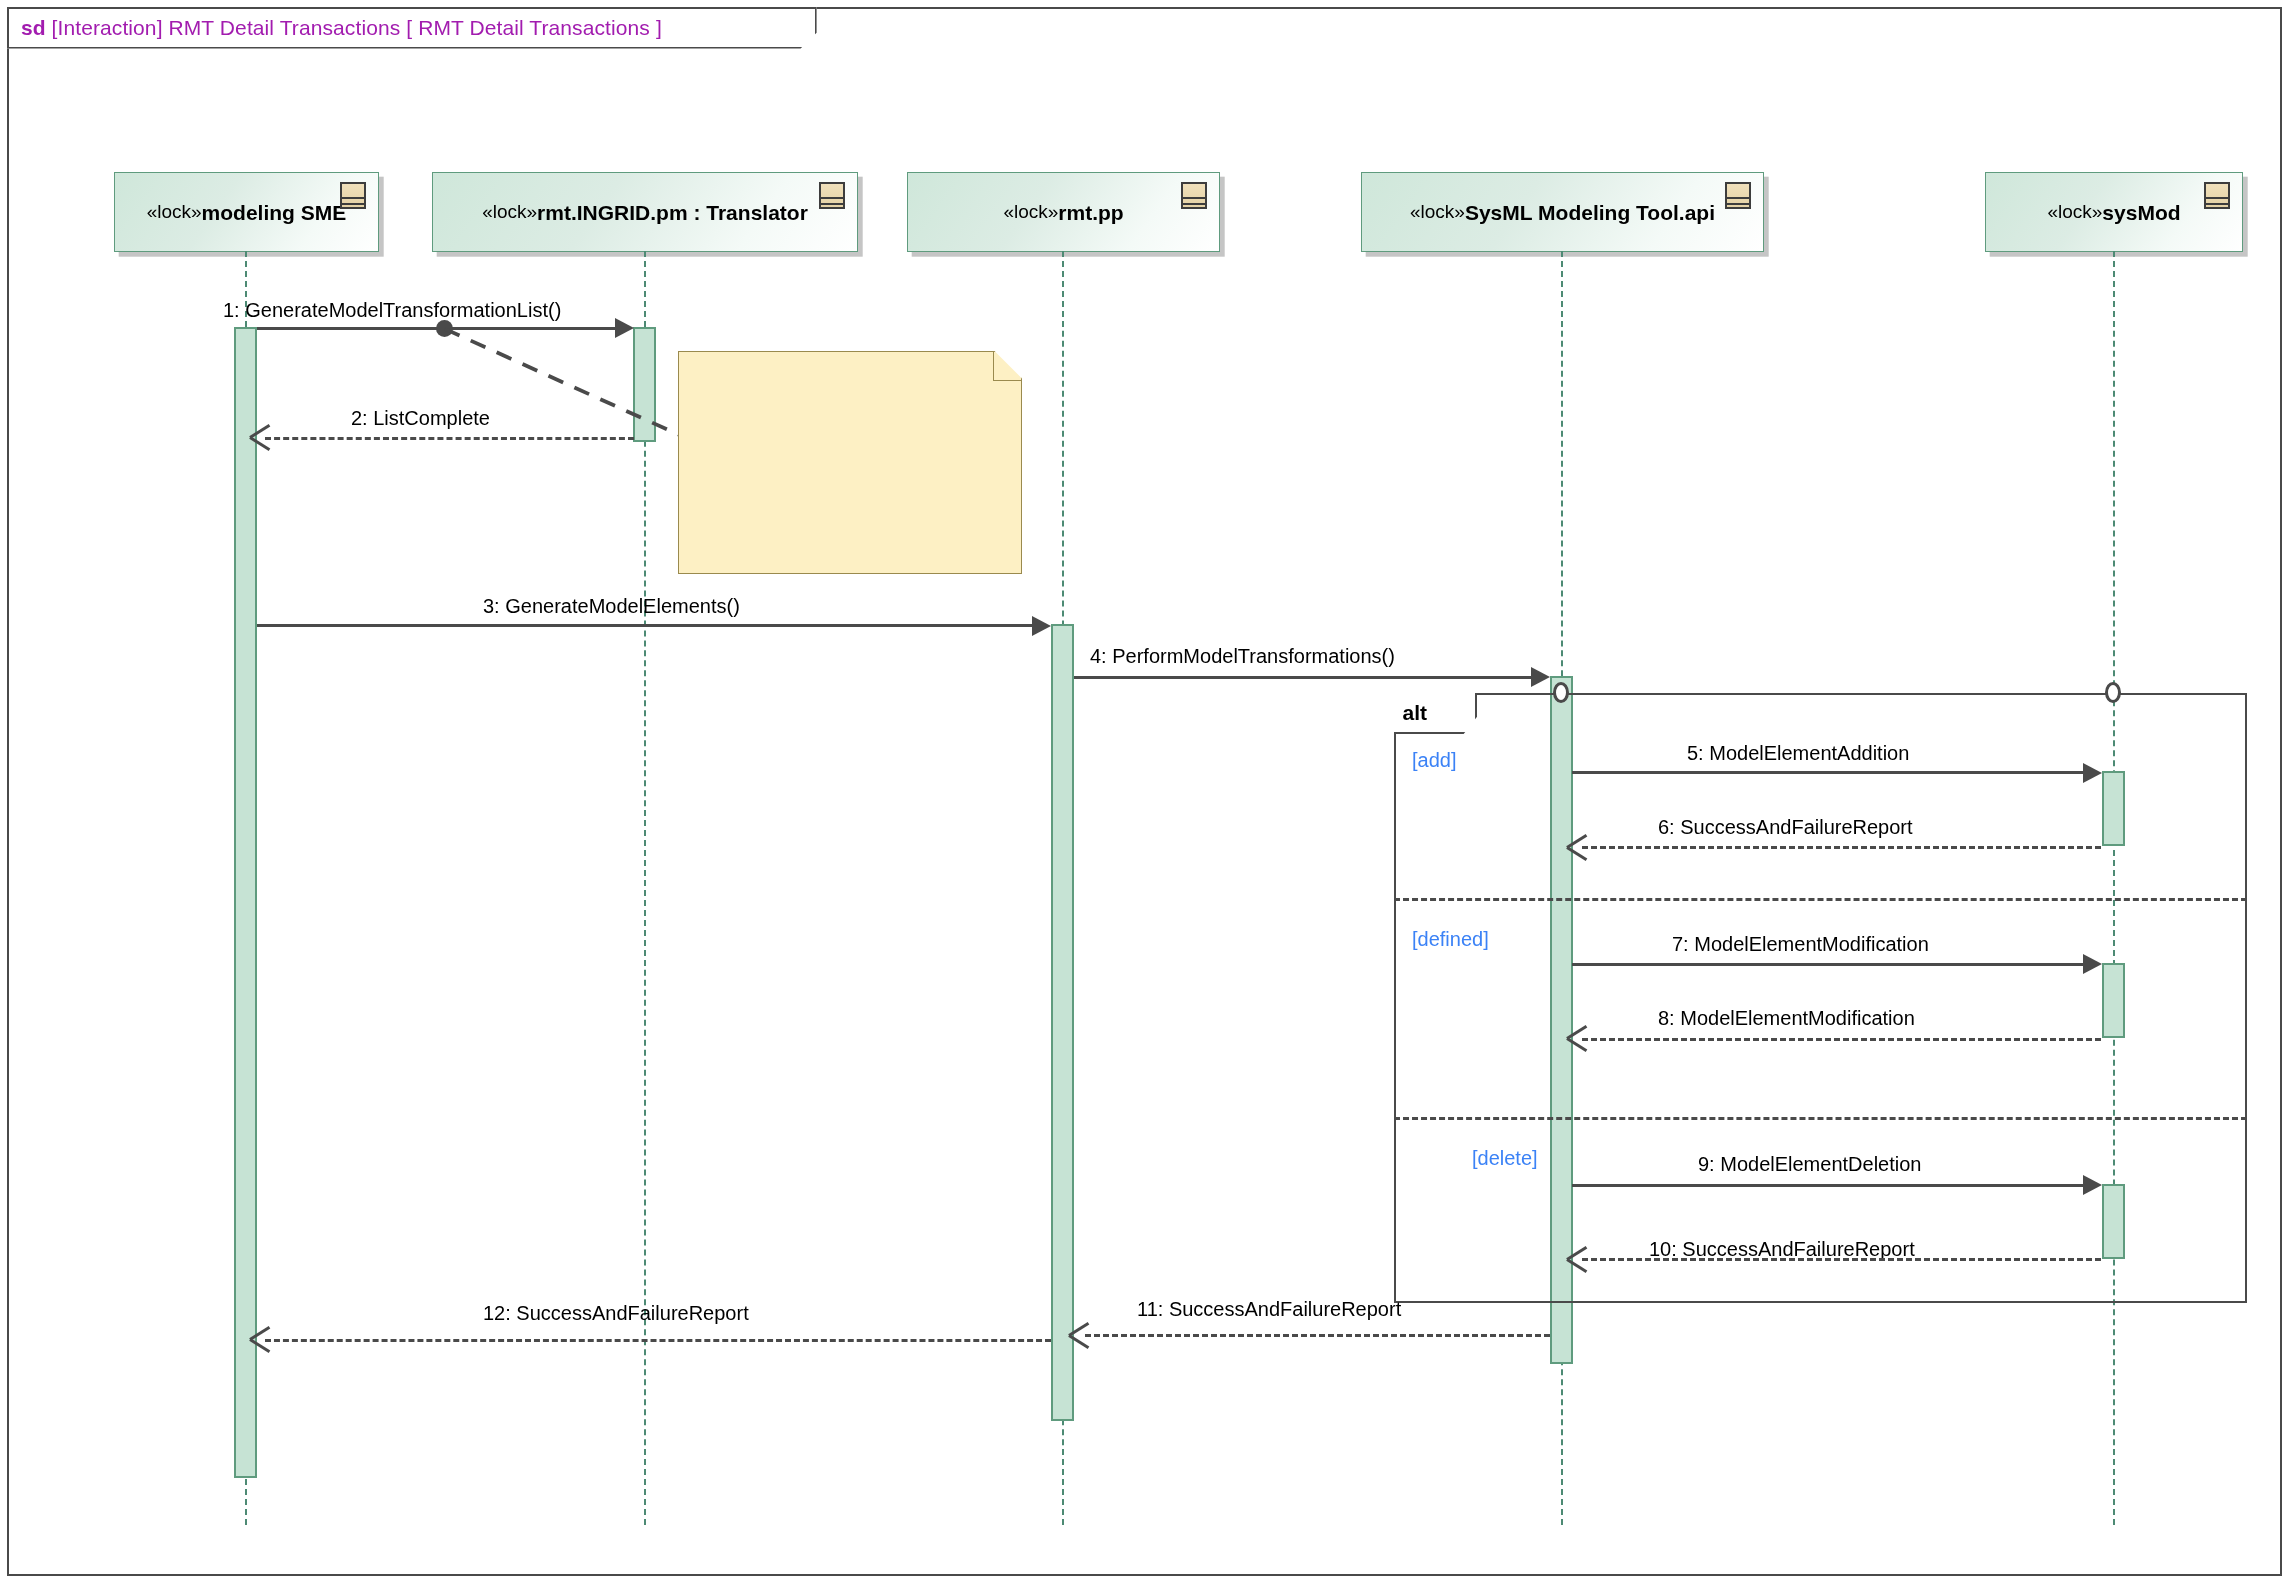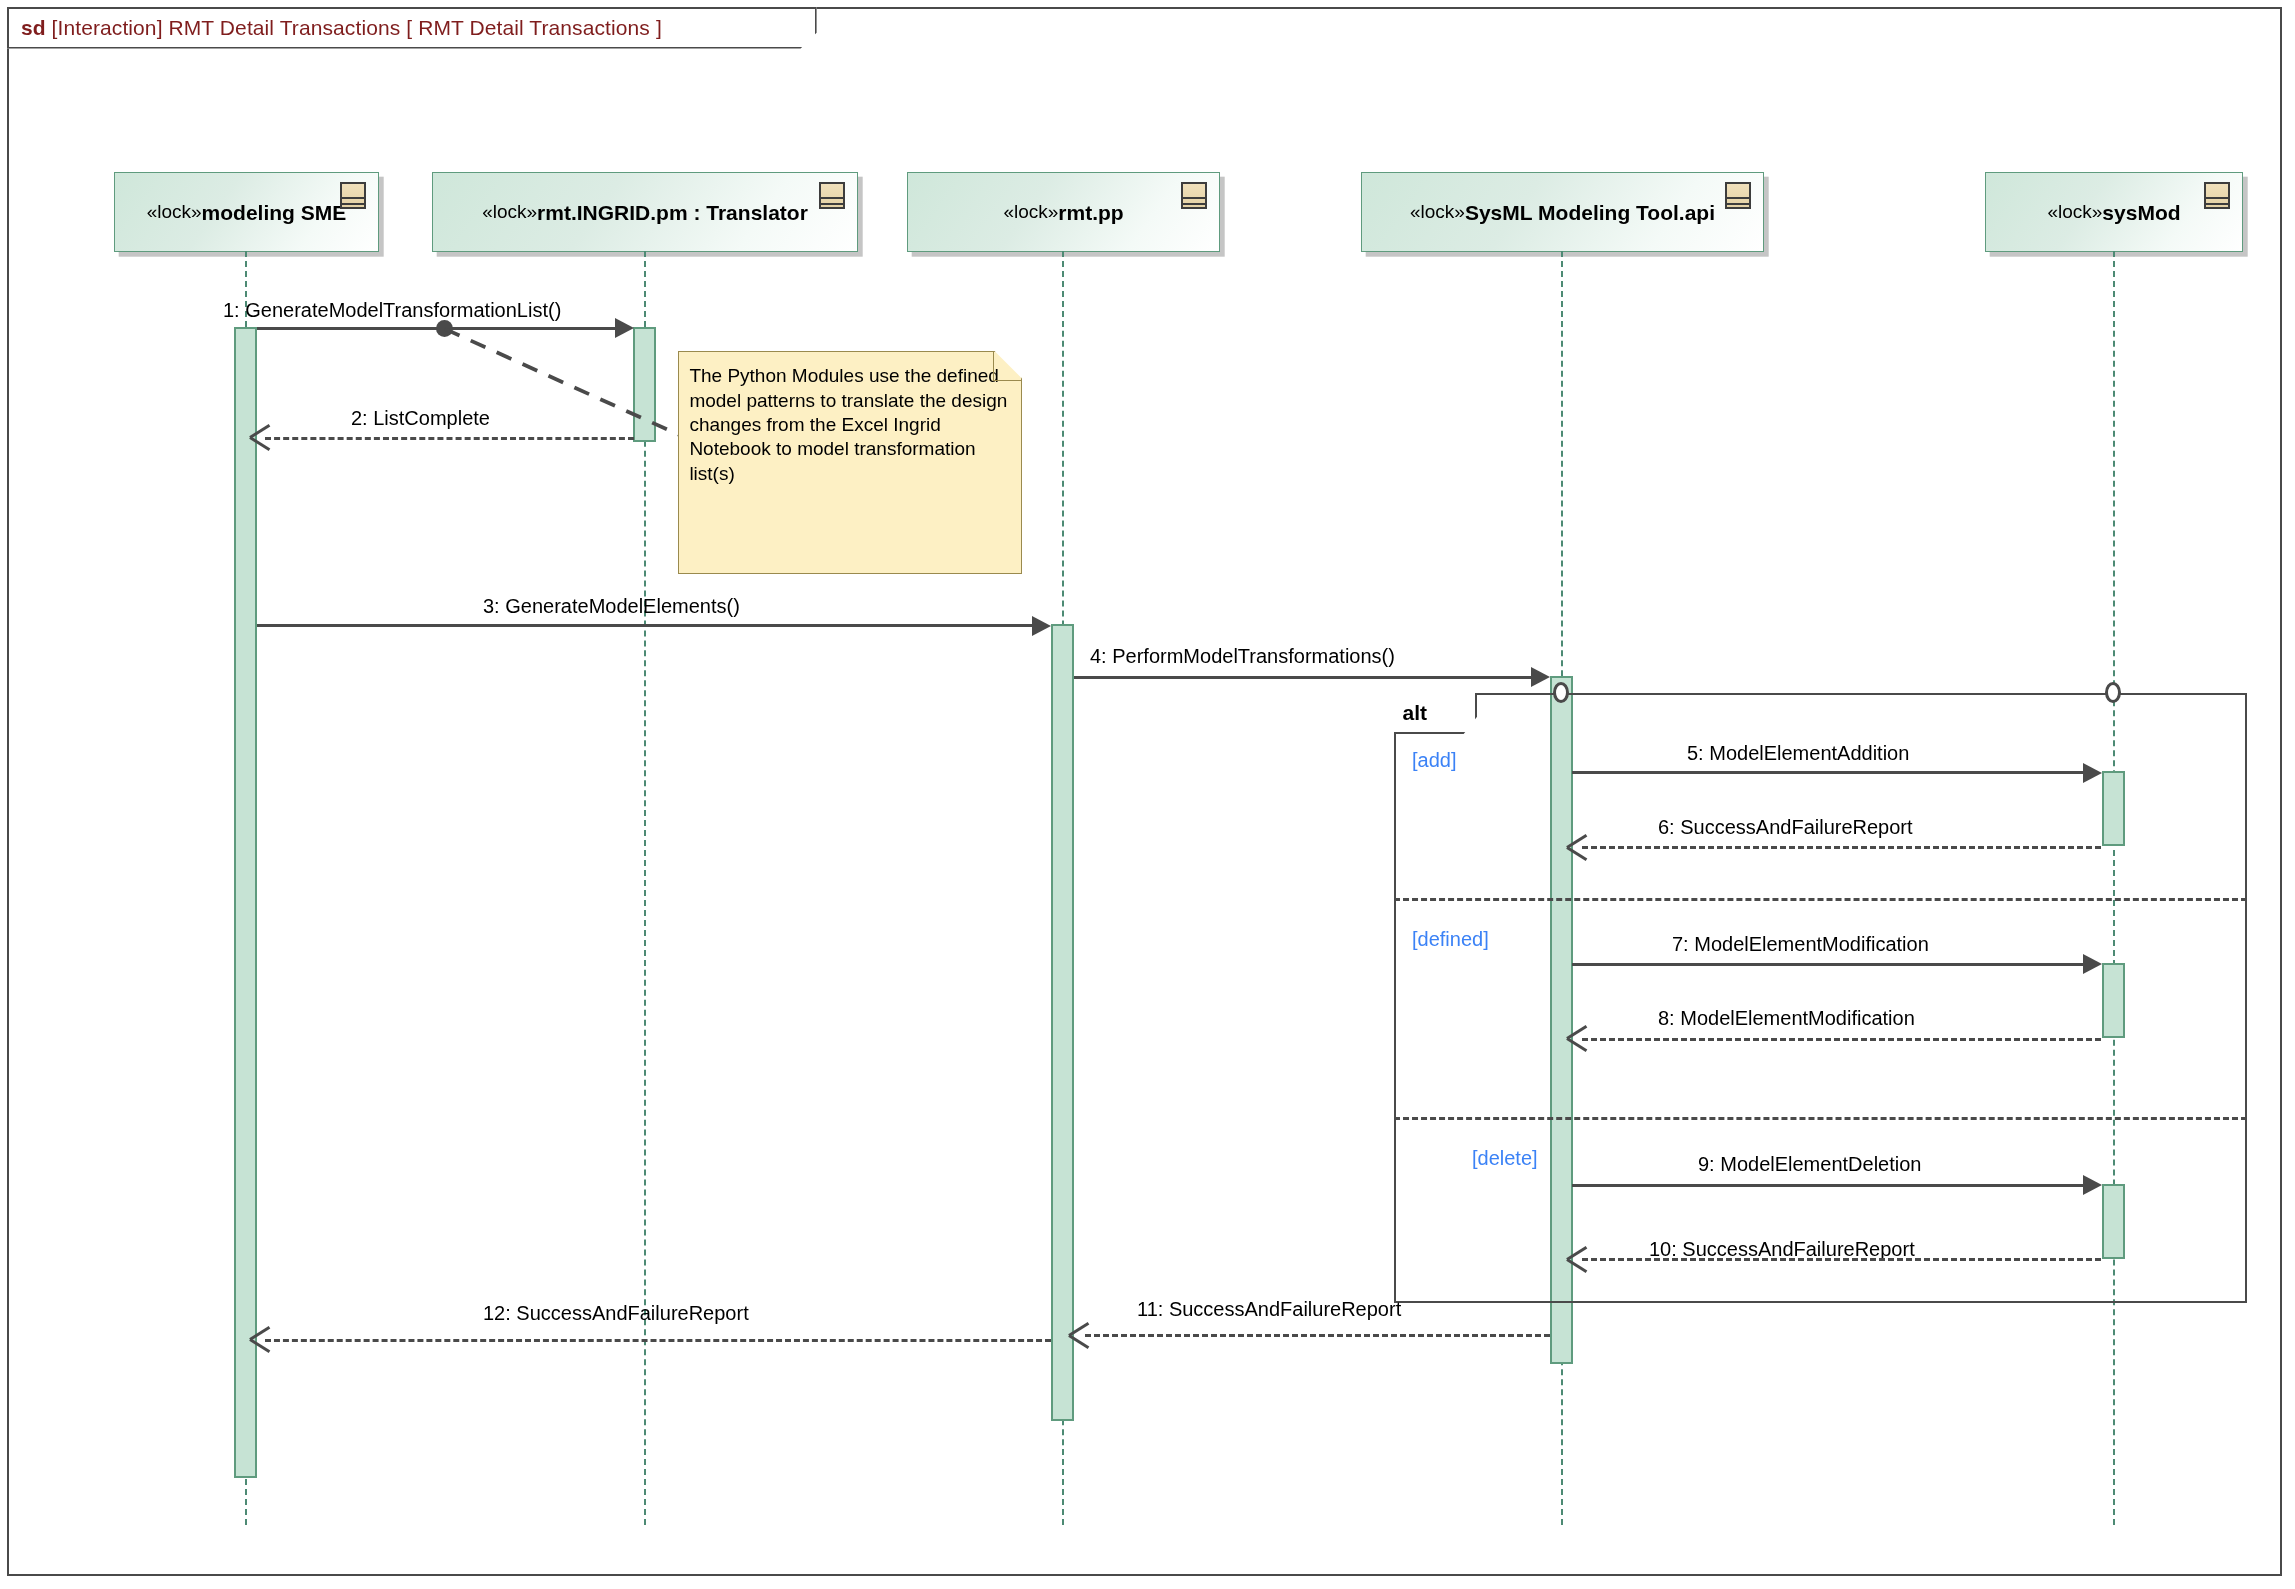--- a/index.html
+++ b/index.html
@@ -36,21 +36,21 @@
     border-left: 2.4px solid #4a4a4a;
     box-sizing: border-box;
     display: flex;
     align-items: center;
     padding: 0 14.2px 0 12.3px;
     
     clip-path: polygon(0 0, 100% 0, 100% 62%, calc(100% - 16px) 100%, 0 100%);
   }
   .frame-tab-text {
     font-size: 21px;
-    color: #7f1d1d;
+    color: #a21caf;
     white-space: nowrap;
     letter-spacing: 0.1px;
   }
   .frame-tab-text b { font-weight: bold; }
 
   
   .lifeline-head {
     position: absolute;
     box-sizing: border-box;
     border: 1.9px solid #5f9b7e;
@@ -348,17 +348,16 @@
   <div class="msg-label" style="left:1137px; top:1298px;">11: SuccessAndFailureReport</div>
   <div class="msg-line dashed" style="left:1085px; top:1334px; width:465px;"></div>
   <div class="arrow-open-left" style="left:1069px; top:1324px;"></div>
 
   <div class="msg-label" style="left:483px; top:1302px;">12: SuccessAndFailureReport</div>
   <div class="msg-line dashed" style="left:265px; top:1339px; width:786px;"></div>
   <div class="arrow-open-left" style="left:250px; top:1328px;"></div>
 
   <div class="note" style="left:678px; top:351px; width:344px; height:223px;">
     <div class="note-fold"></div>
-    <div class="note-text">The Python Modules use the defined model patterns to translate the design changes from the Excel Ingrid Notebook to model transformation list(s)</div>
   </div>
 
 </div>
 
 
 </body></html>

